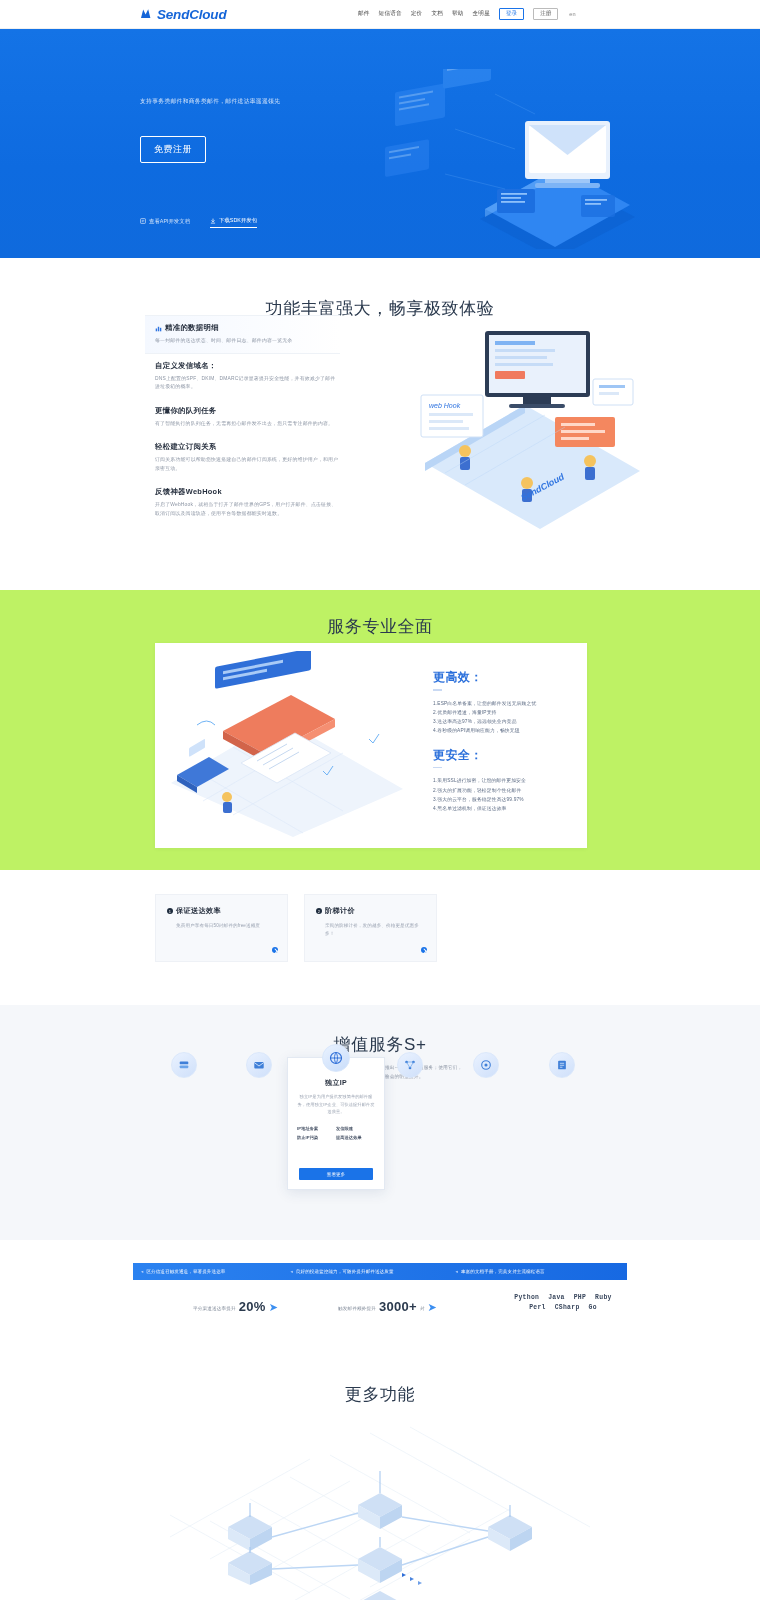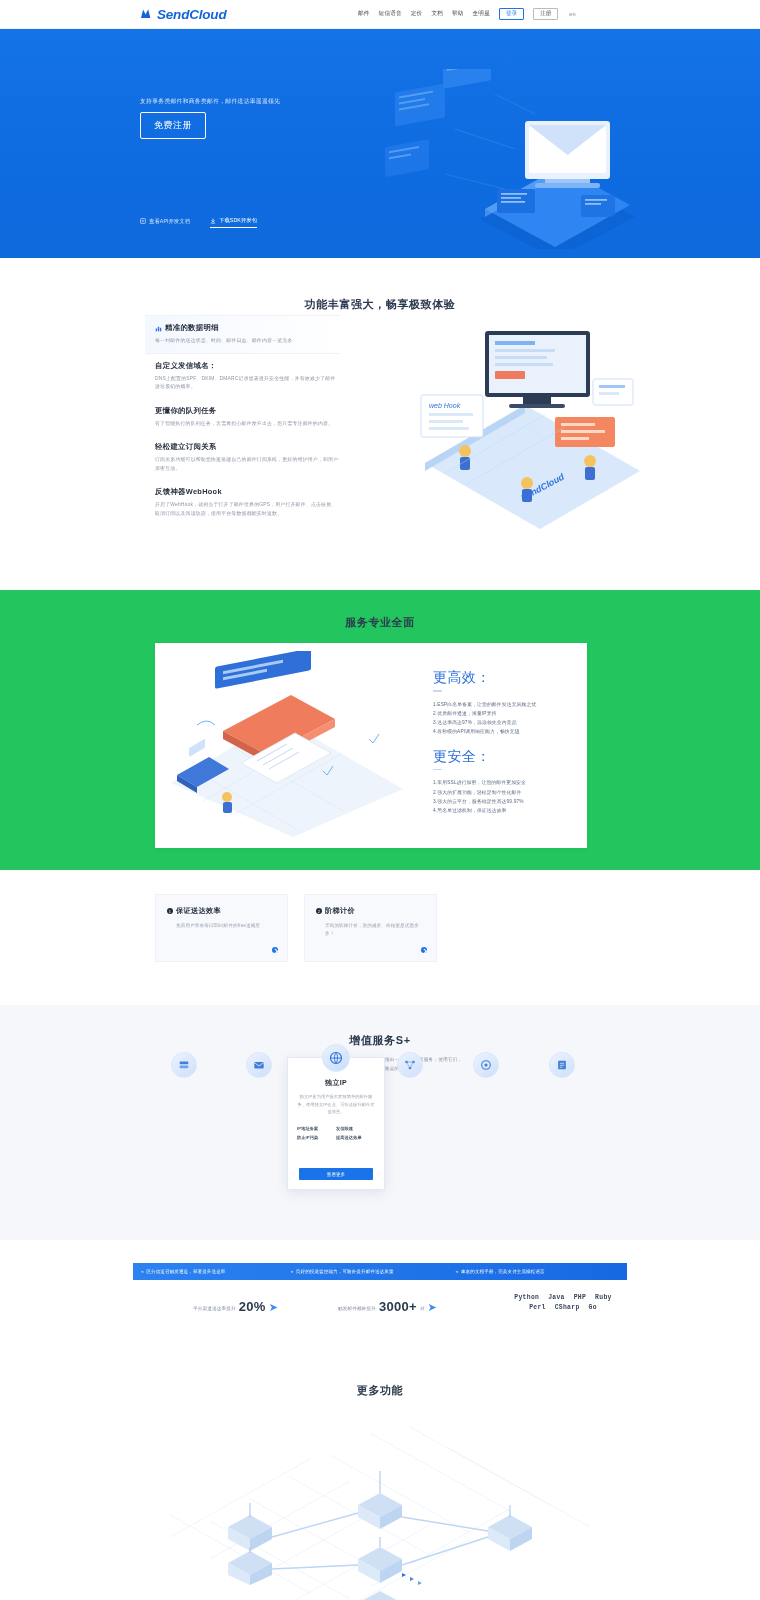--- a/index.html
+++ b/index.html
@@ -37,62 +37,62 @@
   .hero {
     height: 229px;
     background: linear-gradient(180deg,#1473E6 0%, #0E6BE0 60%, #0F6ADD 100%);
     position: relative;
     overflow: hidden;
   }
   .hero-inner { position: absolute; left: 140px; top: 60px; width: 300px; }
   .hero-title { font-size: 16px; font-weight: bold; color: #fff; letter-spacing: .5px; }
   .hero-sub { font-size: 5.8px; color: #dce9fb; margin-top: 8px; letter-spacing: .3px; }
   .hero-cta {
-    display: inline-block; margin-top: 6px; border: 1px solid #fff; color: #fff;
+    display: inline-block; margin-top: 30px; border: 1px solid #fff; color: #fff;
     font-size: 9px; padding: 6px 13px; border-radius: 2px; cursor: pointer; letter-spacing: .5px;
   }
   .hero-links { position: absolute; left: 140px; top: 188px; display: flex; gap: 20px; align-items: center; }
   .hero-link {
     font-size: 5.4px; color: #cfe2fa; display: flex; align-items: center; gap: 3px; cursor: pointer;
     padding-bottom: 3px;
   }
   .hero-link.active { color: #fff; border-bottom: 1px solid #fff; }
   .hero-link svg { display: block; }
 
   
   .hero-art { position: absolute; right: 105px; top: 40px; width: 270px; height: 180px; }
 
   
-  .sec-title { text-align: center; font-size: 11px; font-weight: bold; color: #2b3a4e; letter-spacing: .6px; }
+  .sec-title { text-align: center; font-size: 17px; font-weight: normal; color: #2b3a4e; letter-spacing: .6px; }
 
   
   .features { background: #fff; height: 332px; position: relative; }
   .features .sec-title { padding-top: 39px; }
   .feat-list { position: absolute; left: 155px; top: 57px; width: 185px; }
   .feat-item { padding: 7px 0 7px 0; position: relative; }
   .feat-item.active {
     background: linear-gradient(90deg,#f4f8ff 0%,#ffffff 100%);
     padding-left: 10px; margin-left: -10px; width: 195px;
     border-top: 1px solid #eef2f7; border-bottom: 1px solid #eef2f7;
   }
   .feat-head { font-size: 7.4px; font-weight: bold; color: #27303f; letter-spacing: .3px; display:flex; align-items:center; gap:3px;}
   .feat-icon { color: #2f74e0; display:inline-flex; }
   .feat-desc { font-size: 4.9px; color: #8b94a3; line-height: 1.75; margin-top: 4px; letter-spacing: .2px; }
   .feat-art { position: absolute; right: 95px; top: 55px; width: 260px; height: 230px; }
 
   
-  .service { background: #22c55e; height: 280px; position: relative; }
+  .service { background: #bef264; height: 280px; position: relative; }
   .service .sec-title { padding-top: 25px; }
   .service-card {
     position: absolute; left: 155px; top: 53px; width: 432px; height: 205px;
     background: #fff; box-shadow: 0 1px 4px rgba(20,40,80,.05);
   }
   .svc-art { position: absolute; left: 8px; top: 8px; width: 250px; height: 190px; }
   .svc-txt { position: absolute; left: 278px; top: 26px; width: 140px; }
-  .svc-h { font-size: 14px; font-weight: normal; color: #2a6fdb; letter-spacing: .4px; }
+  .svc-h { font-size: 12px; font-weight: bold; color: #2a6fdb; letter-spacing: .4px; }
   .svc-h .mark { display:block; width: 9px; height: 1.5px; background: #c9d9f3; margin-top: 3px; }
   .svc-ul { margin-top: 8px; }
   .svc-li { font-size: 4.8px; color: #5b6a83; line-height: 1.9; letter-spacing: .15px; white-space: nowrap; }
   .svc-blk2 { margin-top: 12px; }
 
   
   .prices { background: #fff; height: 135px; position: relative; }
   .price-row { position: absolute; left: 155px; top: 24px; display: flex; gap: 16px; }
   .price-card {
     width: 133px; height: 68px; background: #f7f9fc; border: 1px solid #eef1f6;

